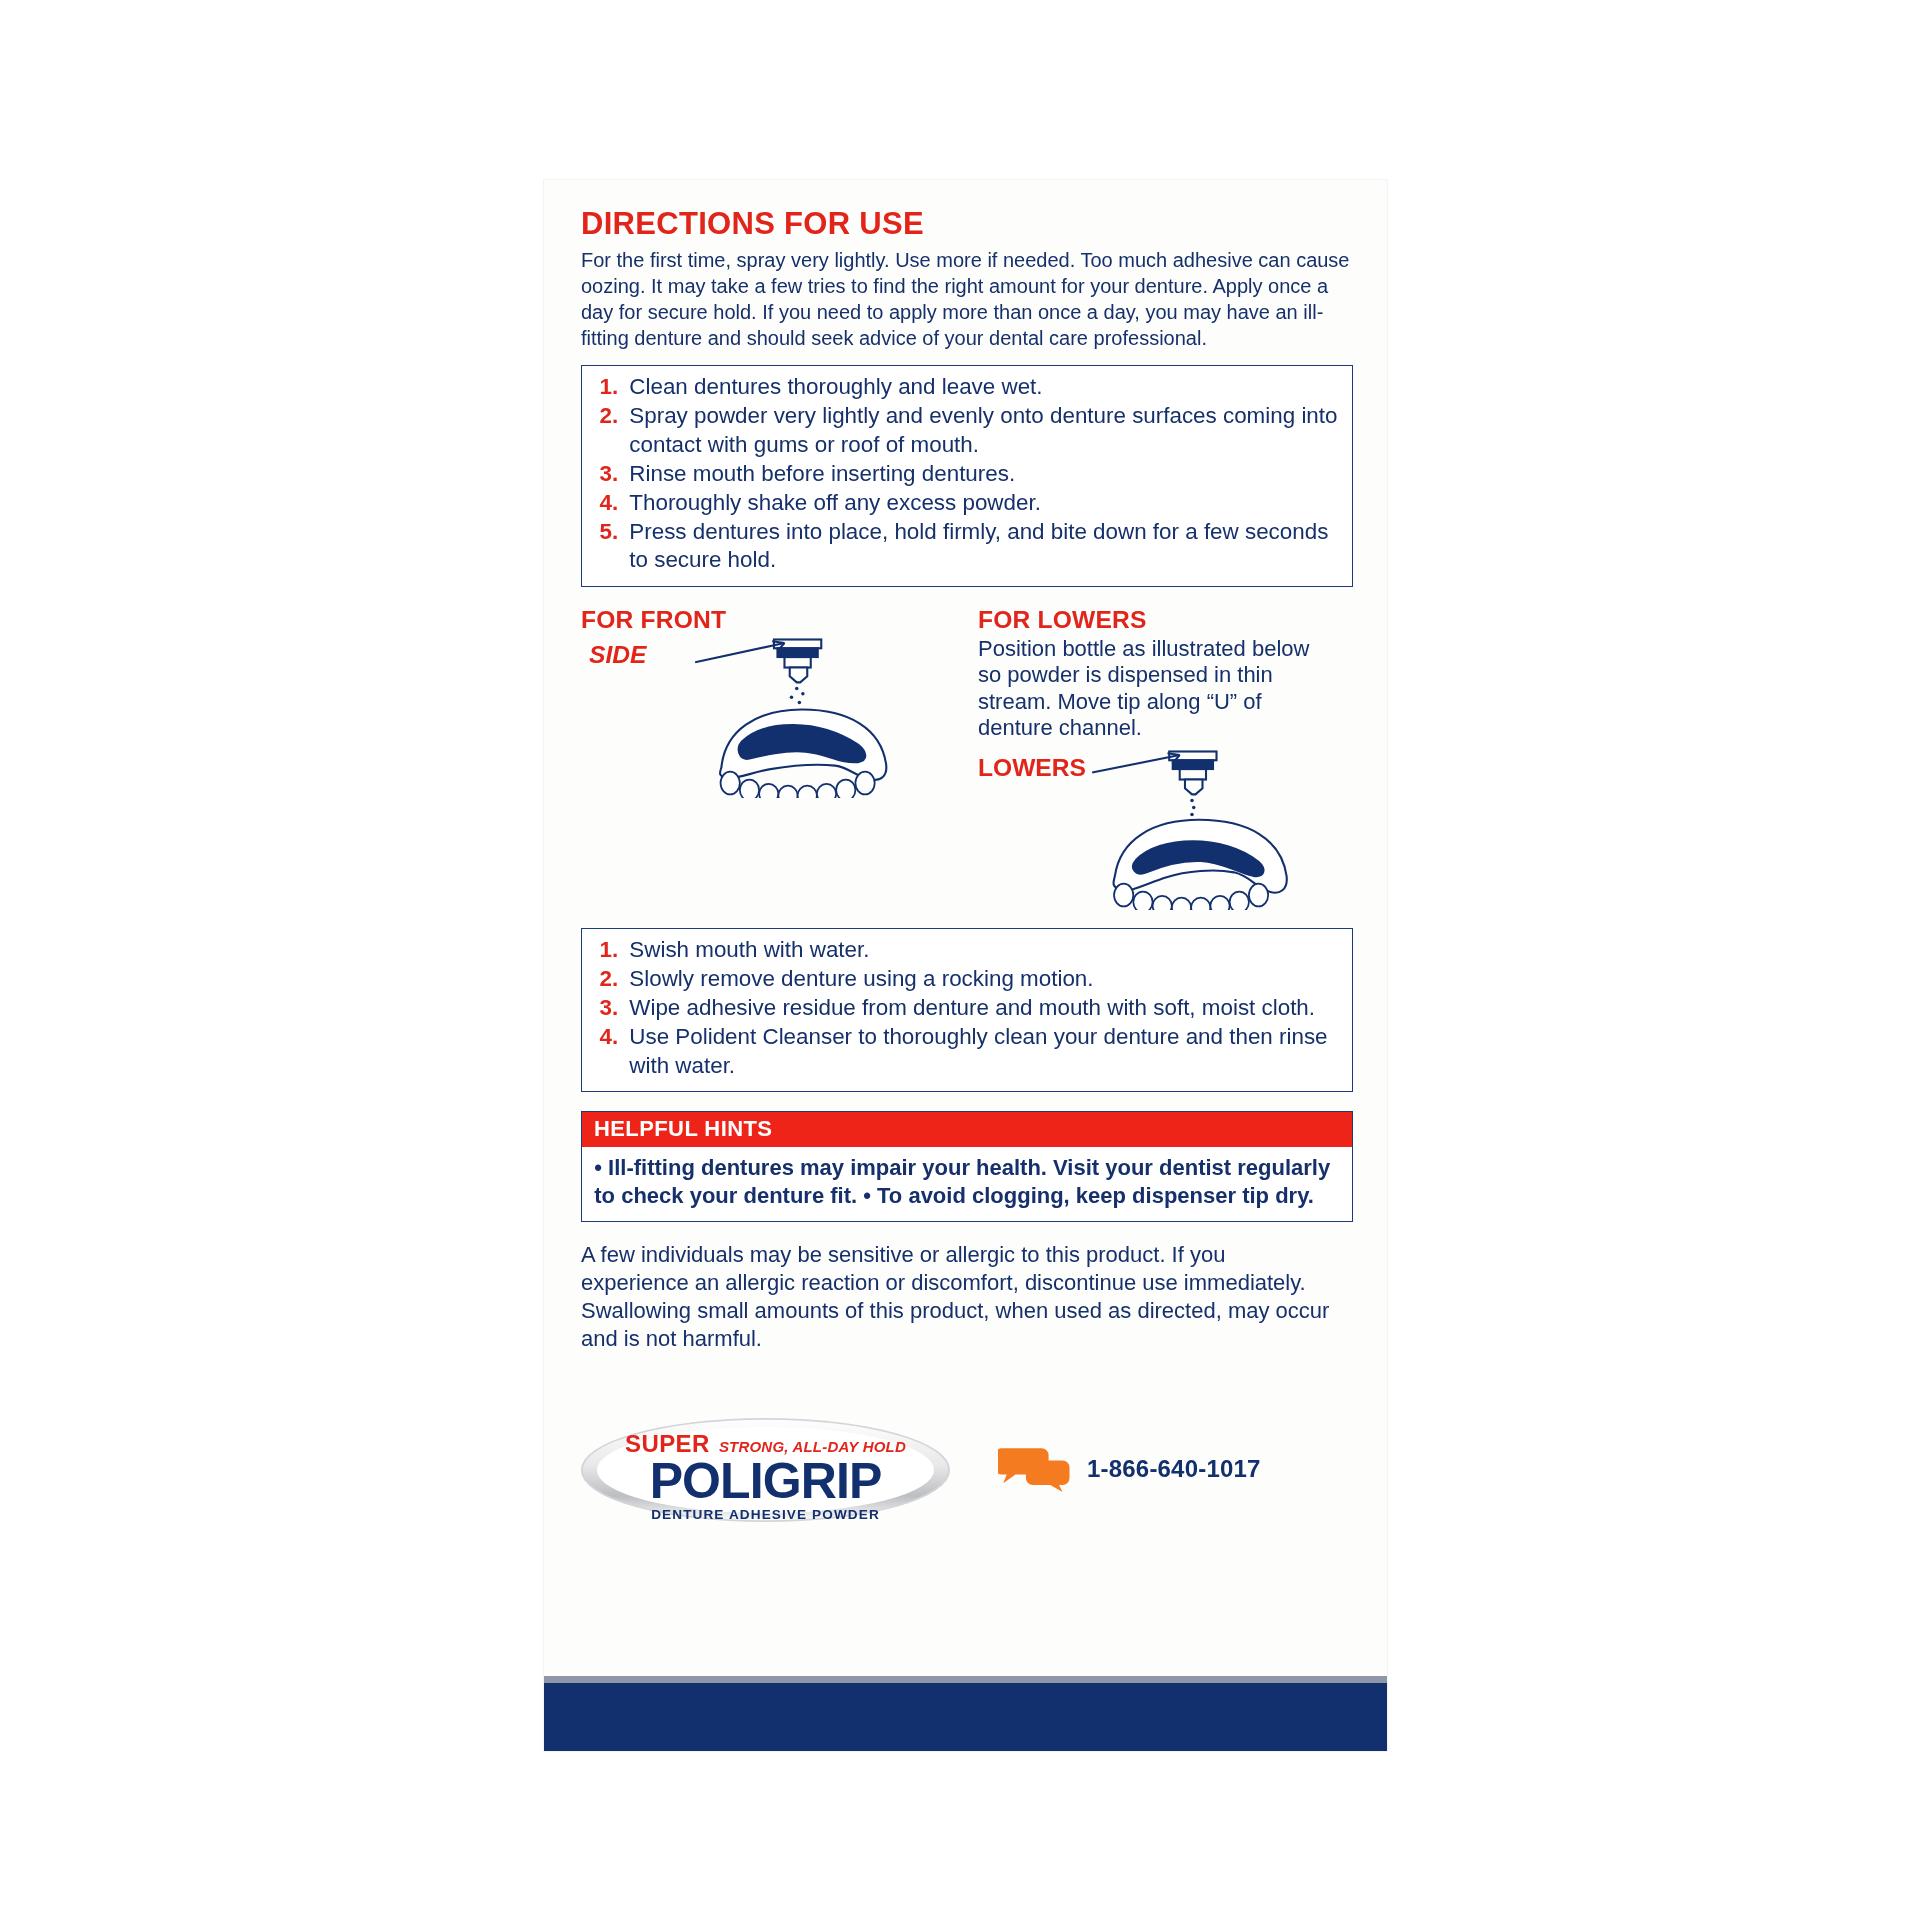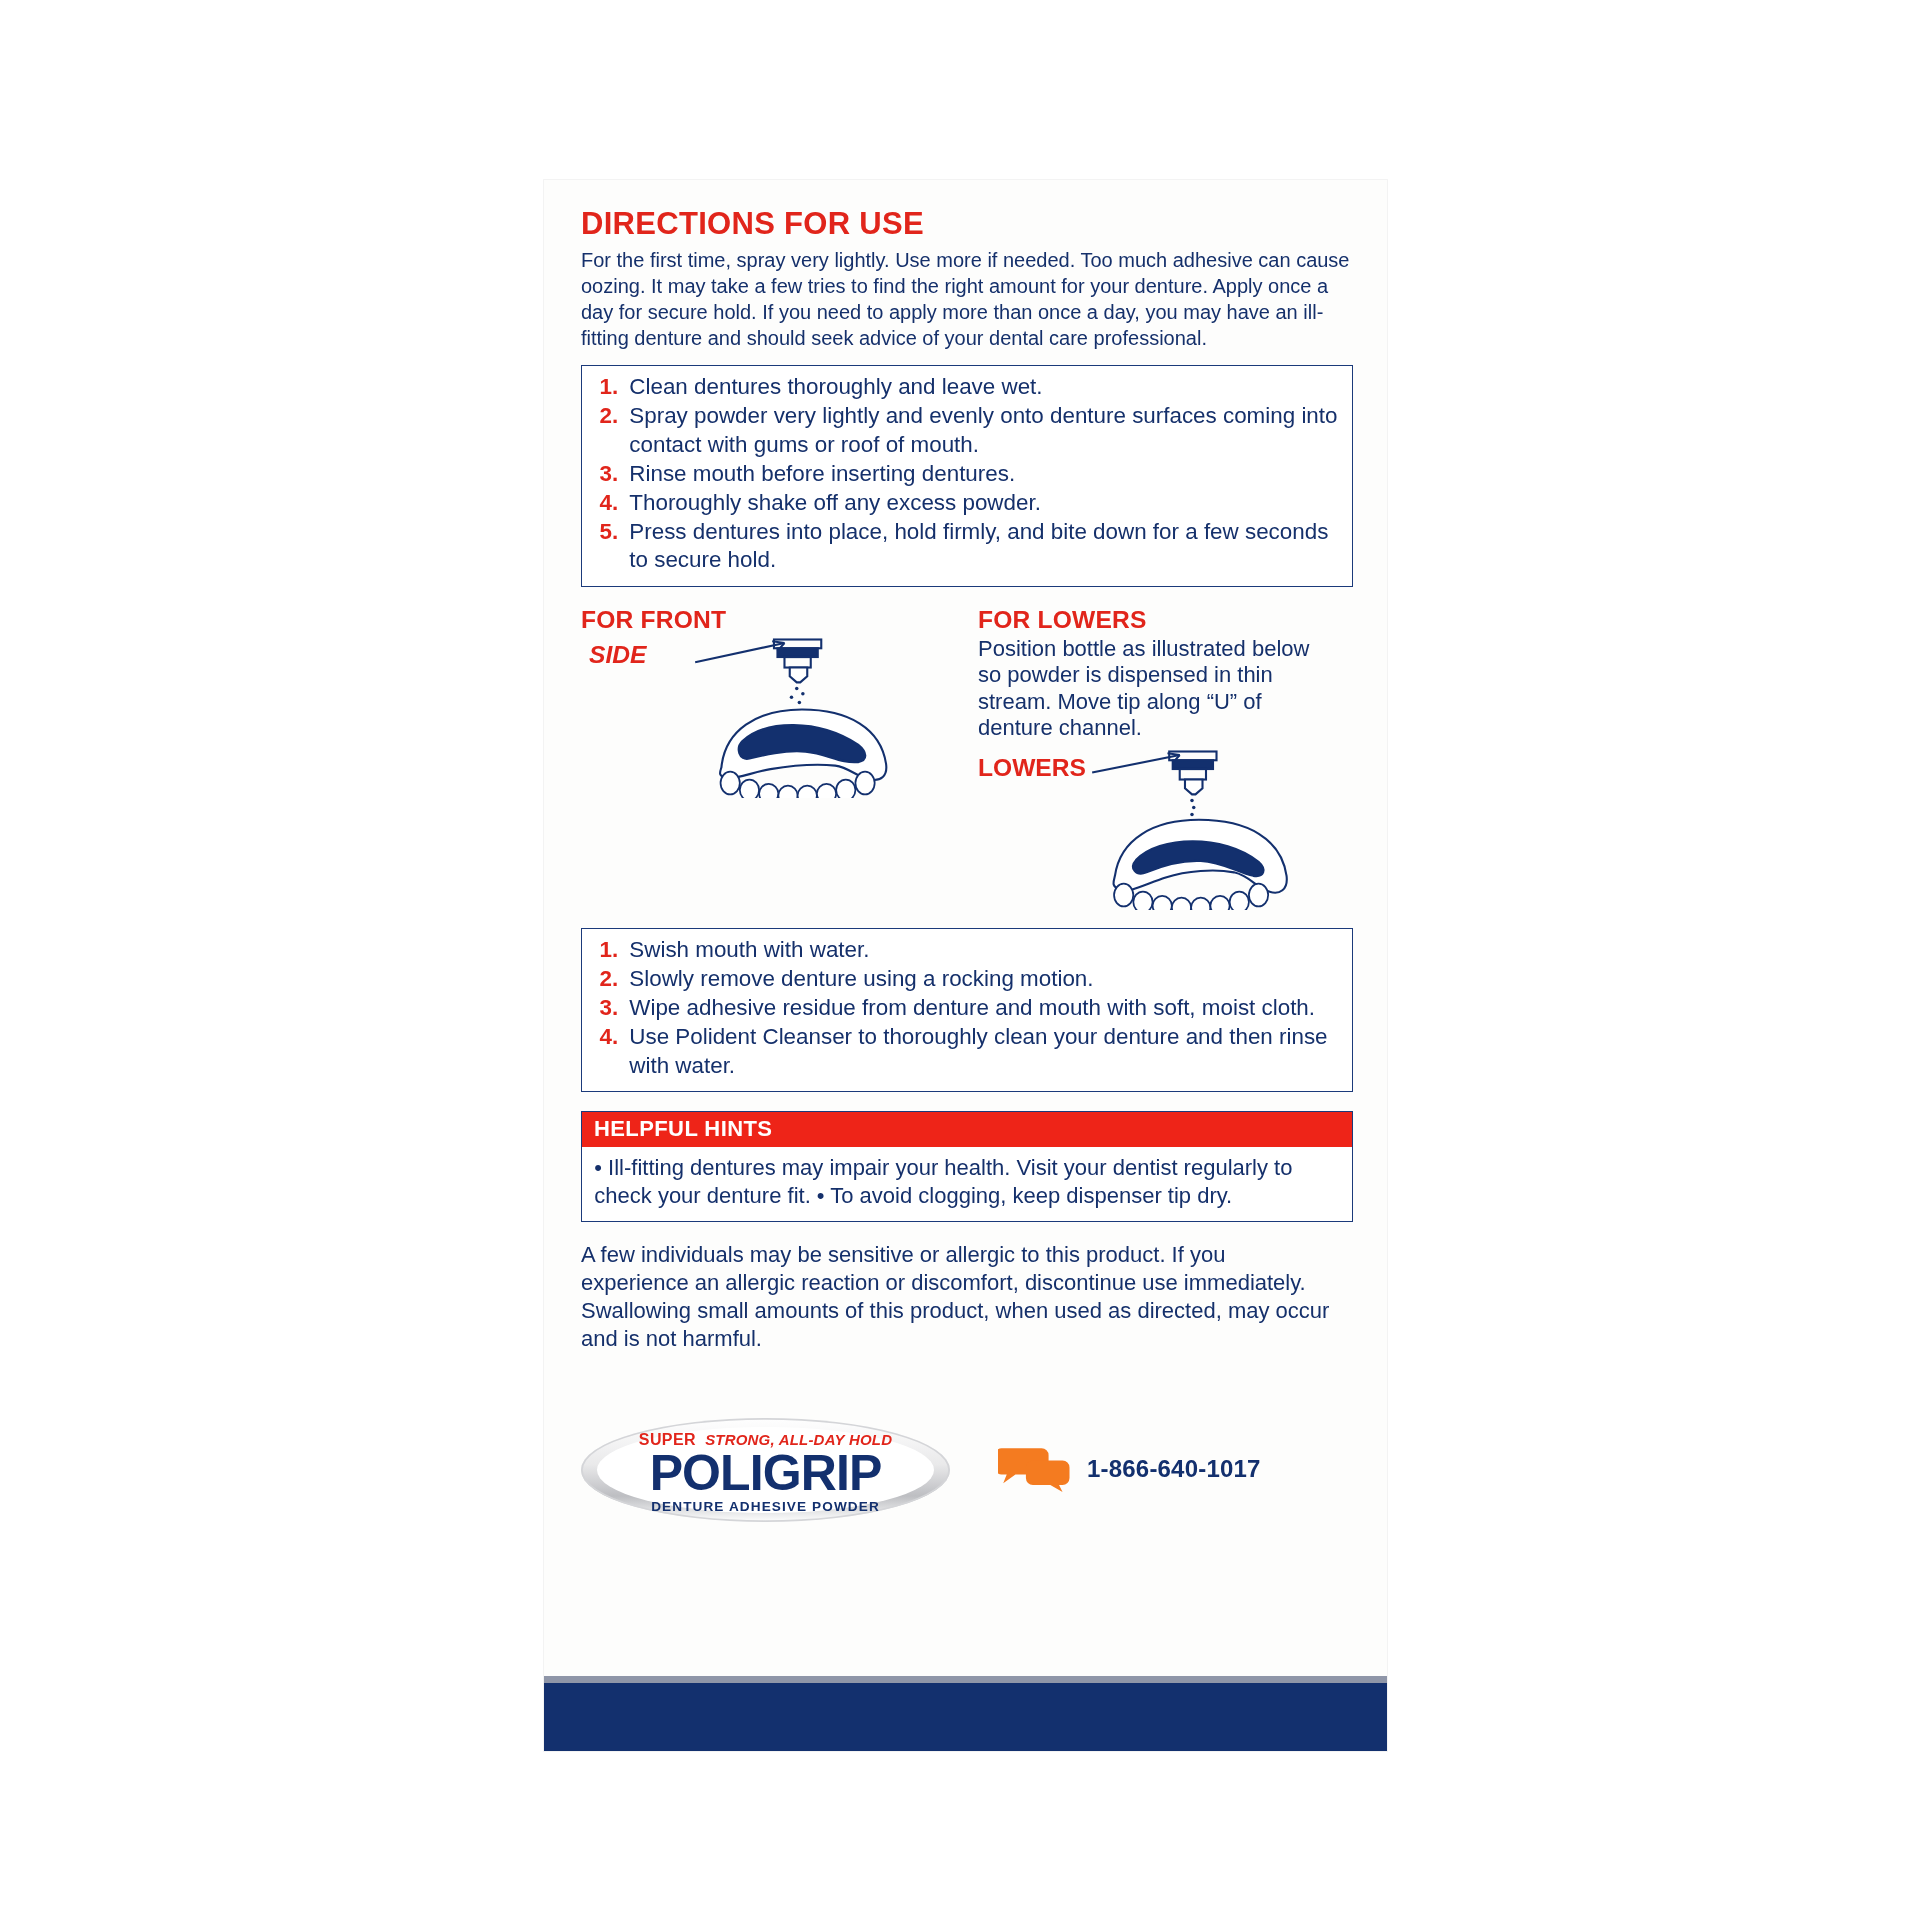--- a/index.html
+++ b/index.html
@@ -85,20 +85,21 @@
     left: 5.3px;
     top: 0;
     color: #e1251b;
     font-weight: bold;
   }
   .hints p {
     margin: 0;
     color: #15306b;
     font-size: 22px;
     line-height: 1.28;
+    font-weight: bold;
   }
 
   
   .cols {
     display: flex;
     gap: 37px;
     margin-bottom: 17.6px;
   }
   .col { width: 360px; }
   .col-title {
@@ -172,21 +173,21 @@
     width: 369px;
     text-align: center;
   }
   .super-line {
     margin-top: 23px;
     line-height: 1;
   }
   .super {
     color: #e1251b;
     font-weight: bold;
-    font-size: 16px;
+    font-size: 24px;
     letter-spacing: 0.4px;
   }
   .tag {
     color: #e1251b;
     font-weight: bold;
     font-size: 15px;
     font-style: italic;
     letter-spacing: 0.2px;
     margin-left: 5.3px;
   }

